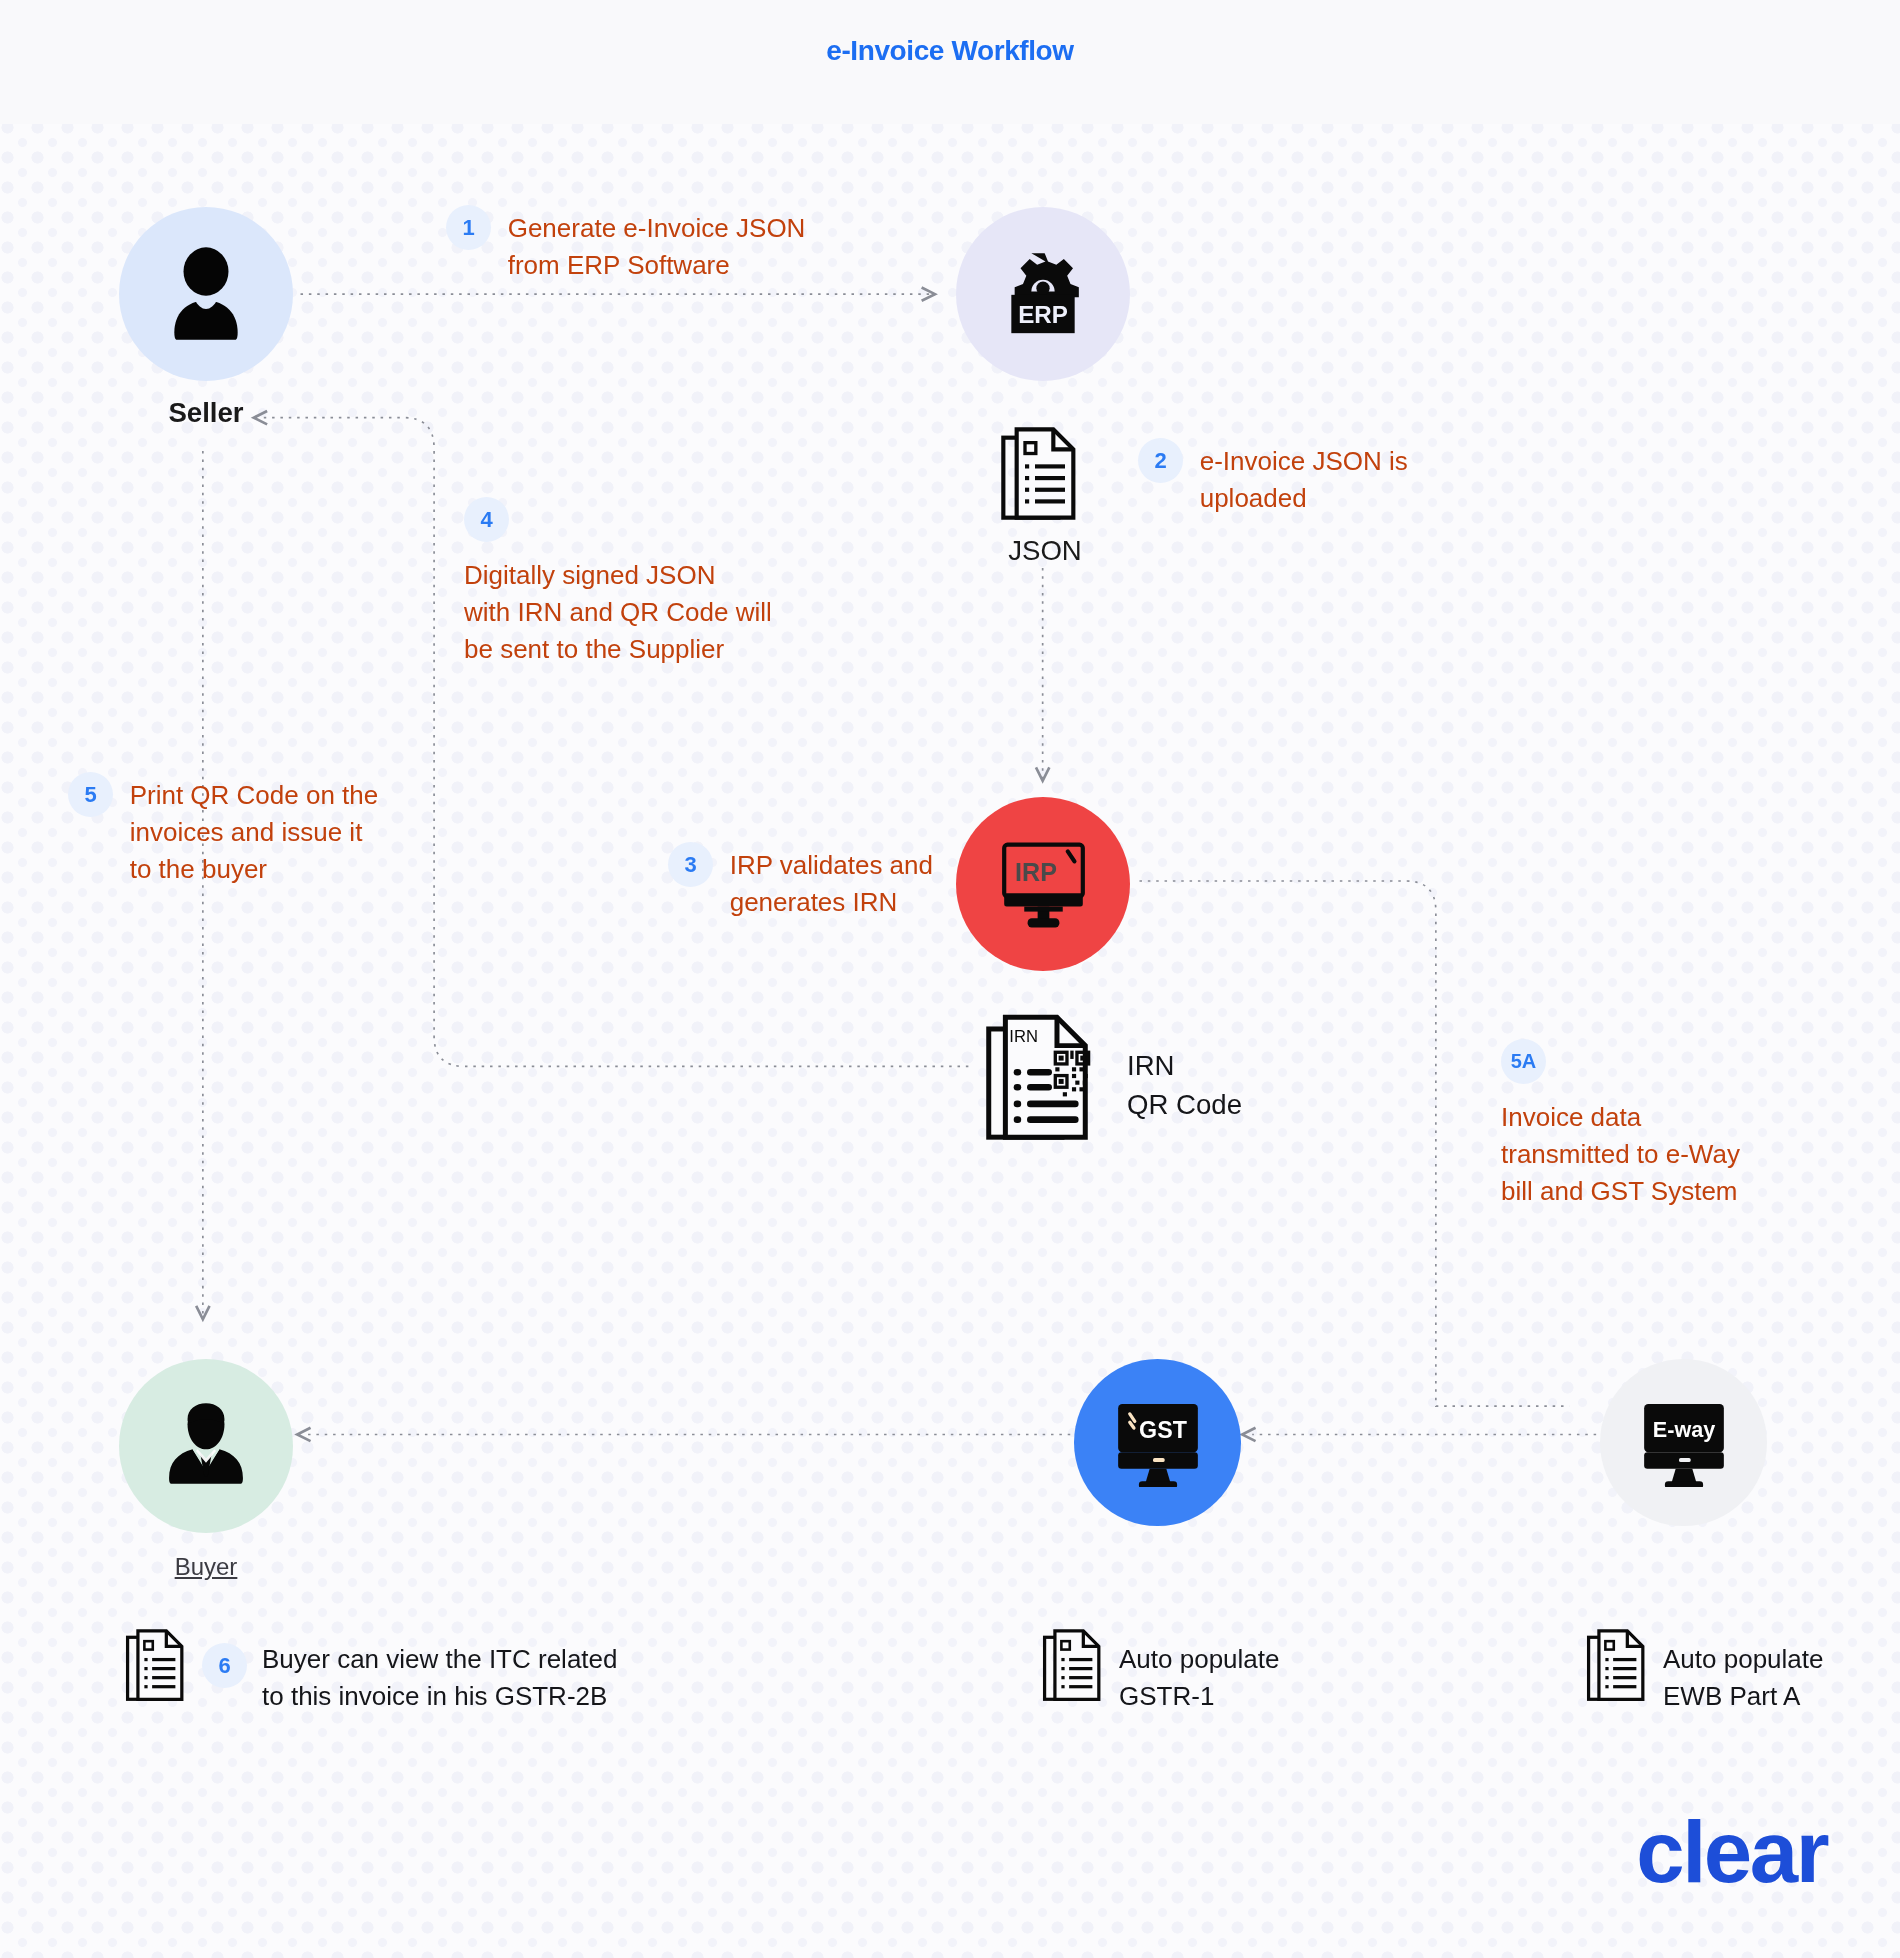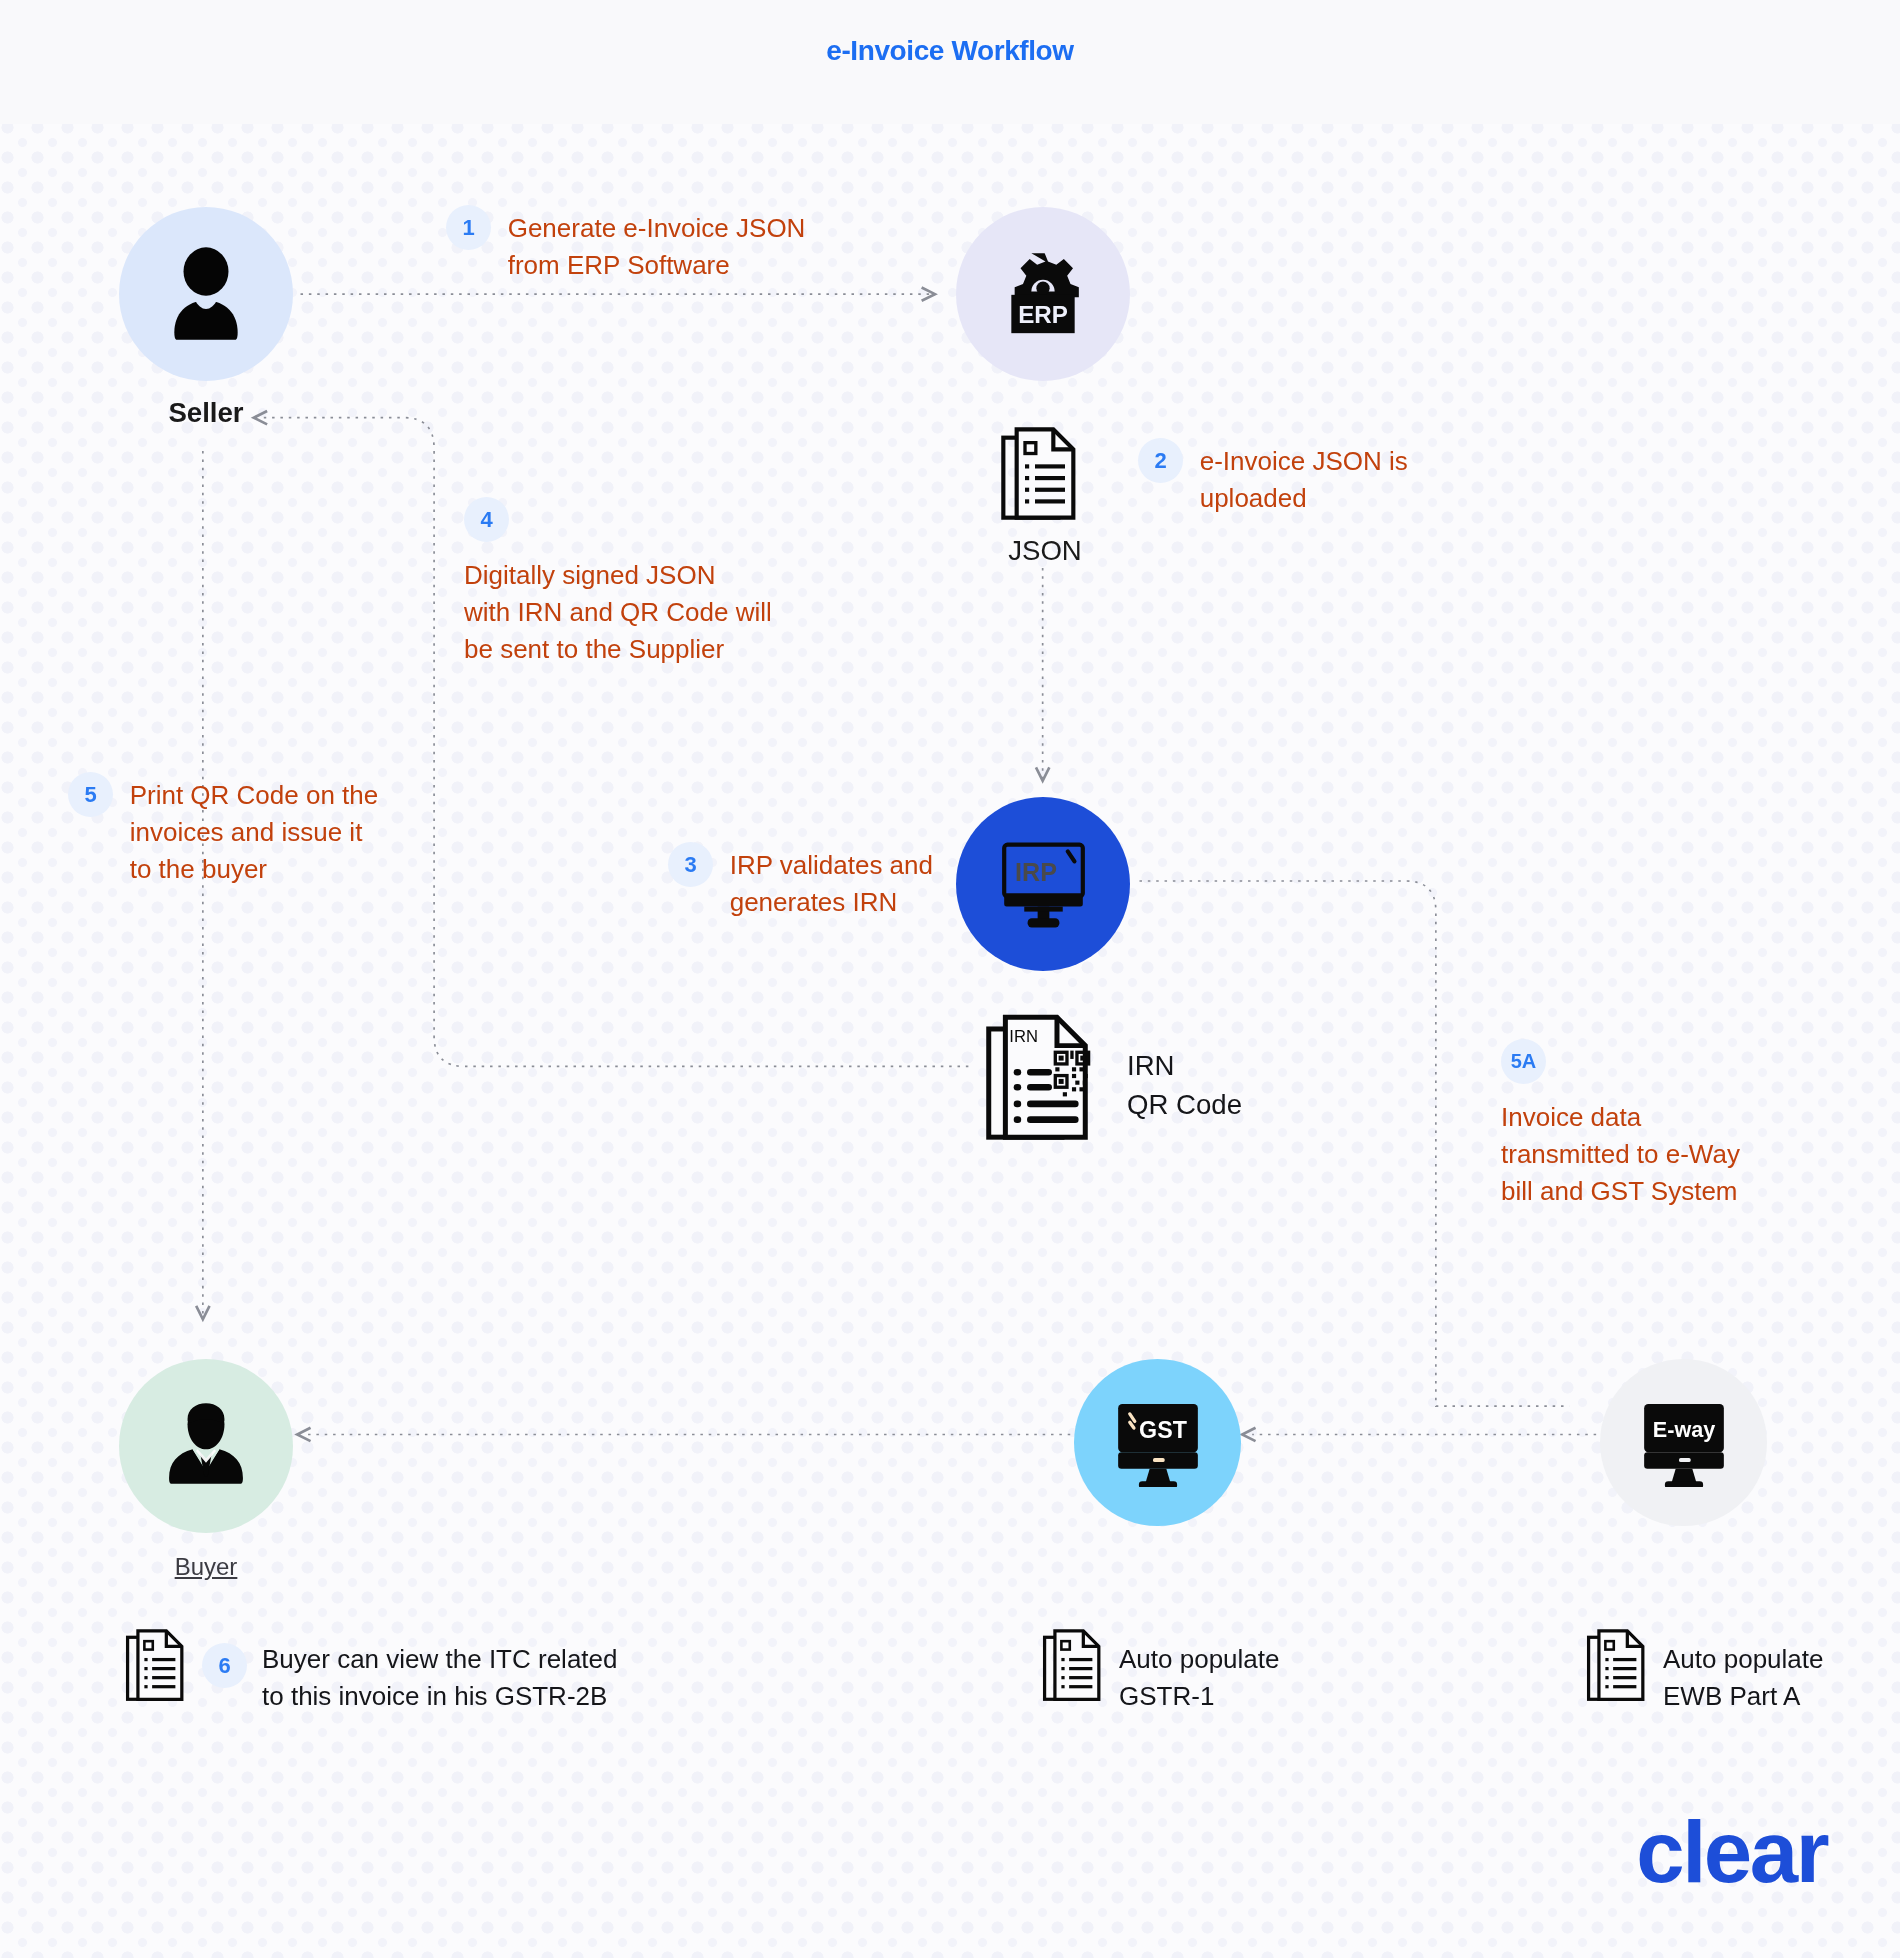--- a/index.html
+++ b/index.html
@@ -135,21 +135,21 @@
       <rect x="30" y="74" width="5" height="5"></rect>
         <rect x="42" y="74" width="36" height="5"></rect>
       <rect x="30" y="88" width="5" height="5"></rect>
         <rect x="42" y="88" width="36" height="5"></rect>
     </g>
   </svg>
   <div class="nodelabel" style="top:109px; font-weight:normal; font-size:27.6px;">JSON</div>
 </div>
 
 <div class="node" style="left:956px; top:797px; width:174px; height:174px;">
-  <div class="bubble" style="width:174px; height:174px; background:#1d4ed8;">
+  <div class="bubble" style="width:174px; height:174px; background:#ef4444;">
     <svg width="99" height="92" viewBox="0 0 118 110">
       <rect x="12" y="8" width="94" height="62" rx="4" fill="none" stroke="#0a0a0a" stroke-width="5"></rect>
       <rect x="12" y="66" width="94" height="16" rx="3" fill="#0a0a0a"></rect>
       <rect x="52" y="82" width="14" height="18" fill="#0a0a0a"></rect>
       <rect x="36" y="82" width="46" height="6" fill="#0a0a0a"></rect>
       <rect x="40" y="96" width="38" height="11" rx="5" fill="#0a0a0a"></rect>
       <text x="50" y="52" font-family="Liberation Sans, sans-serif" font-size="30" font-weight="bold" fill="#4a4a4a" text-anchor="middle">IRP</text>
       <path d="M88 16 L96 28" stroke="#0a0a0a" stroke-width="5" stroke-linecap="round"></path>
     </svg>
   </div>
@@ -203,21 +203,21 @@
       <path d="M40 60 L56 86 L72 60 c18 5 28 16 28 34 0 5-1 7-3 7H15c-2 0-3-2-3-7 0-18 10-29 28-34z" fill="#070707"></path>
       <path d="M40 60 L56 84 L72 60 56 72z" fill="#d7ece2"></path>
       <path d="M49 64 L56 72 L63 64 58 92 54 92z" fill="#070707"></path>
       <path d="M44 62 L56 76 L68 62 66 60 56 71 46 60z" fill="#ffffff" opacity="0.95"></path>
     </svg>
   </div>
   <div class="nodelabel plain" style="top:194px;">Buyer</div>
 </div>
 
 <div class="node" style="left:1074px; top:1359px; width:167px; height:167px;">
-  <div class="bubble" style="width:167px; height:167px; background:#7dd3fc;">
+  <div class="bubble" style="width:167px; height:167px; background:#3b82f6;">
     <svg width="94" height="88" viewBox="0 0 112 106">
       <rect x="8" y="6" width="96" height="58" rx="5" fill="#0a0a0a"></rect>
       <rect x="8" y="64" width="96" height="20" rx="4" fill="#0a0a0a"></rect>
       <rect x="50" y="71" width="14" height="5" rx="2" fill="#fae3c2"></rect>
       <path d="M46 84 h20 l5 17 H41z" fill="#0a0a0a"></path>
       <rect x="33" y="99" width="46" height="9" rx="4" fill="#0a0a0a"></rect>
       <text x="62" y="47" font-family="Liberation Sans, sans-serif" font-size="28" font-weight="bold" fill="#ffffff" text-anchor="middle">GST</text>
       <path d="M22 18 L28 27" stroke="#fae3c2" stroke-width="4" stroke-linecap="round"></path>
       <path d="M22 28 L27 35" stroke="#fae3c2" stroke-width="4" stroke-linecap="round"></path>
     </svg>

